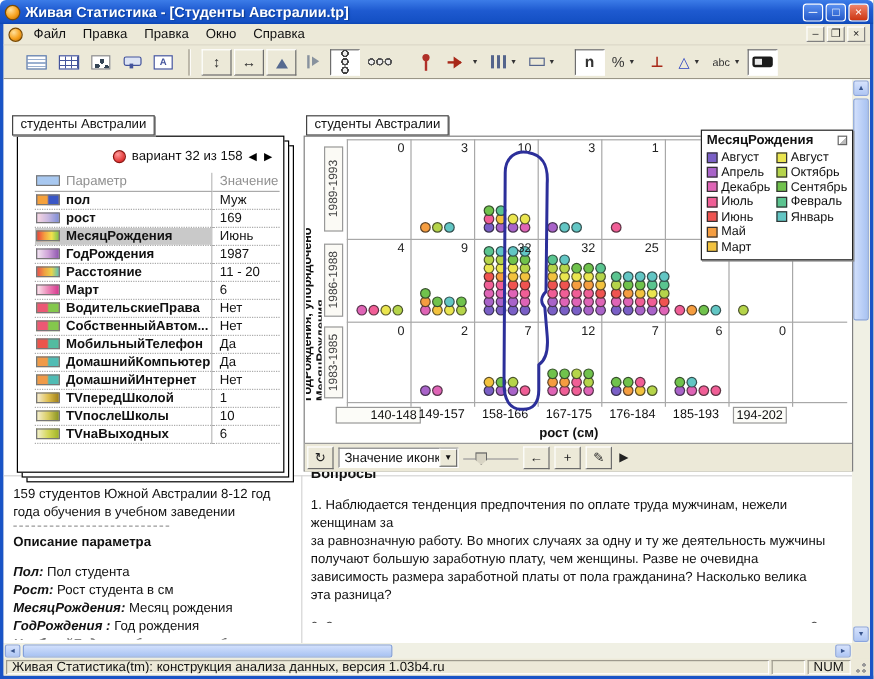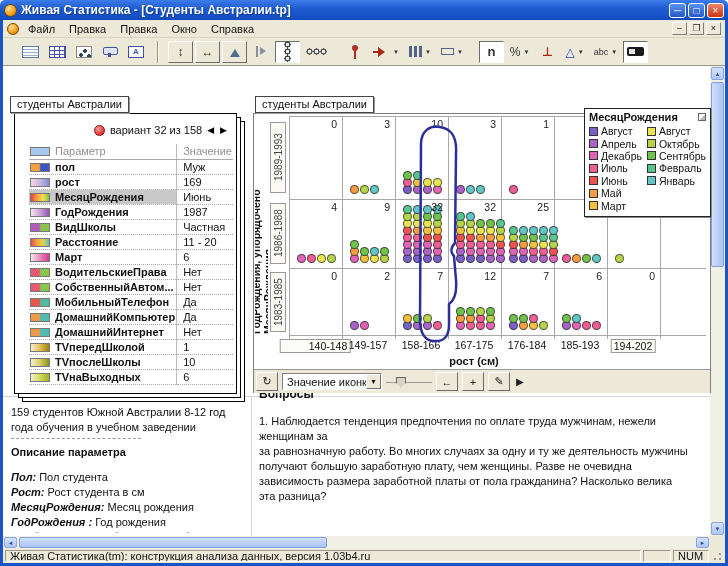--- a/index.html
+++ b/index.html
@@ -271,24 +271,20 @@
                   <td class="ncol"><span class="swatch" style="background: linear-gradient(90deg, rgb(248, 215, 226), rgb(201, 184, 224), rgb(127, 143, 216));"></span><span class="pname">рост</span></td>
                   <td class="vcol">169</td>
                 </tr>
                 <tr class="crow sel">
                   <td class="ncol"><span class="swatch" style="background: linear-gradient(90deg, rgb(232, 65, 60), rgb(245, 157, 64), rgb(242, 226, 78), rgb(124, 194, 76));"></span><span class="pname">МесяцРождения</span></td>
                   <td class="vcol">Июнь</td>
                 </tr>
                 <tr class="crow">
                   <td class="ncol"><span class="swatch" style="background: linear-gradient(90deg, rgb(243, 230, 242), rgb(208, 164, 216), rgb(143, 86, 176));"></span><span class="pname">ГодРождения</span></td>
                   <td class="vcol">1987</td>
-                </tr>
-                <tr class="crow">
-                  <td class="ncol"><span class="swatch" style="background: linear-gradient(90deg, rgb(176, 92, 192) 0px, rgb(176, 92, 192) 46%, rgb(140, 196, 76) 54%);"></span><span class="pname">ВидШколы</span></td>
-                  <td class="vcol">Частная</td>
                 </tr>
                 <tr class="crow">
                   <td class="ncol"><span class="swatch" style="background: linear-gradient(90deg, rgb(232, 80, 76), rgb(240, 160, 64), rgb(232, 212, 76), rgb(88, 192, 184));"></span><span class="pname">Расстояние</span></td>
                   <td class="vcol">11 - 20</td>
                 </tr>
                 <tr class="crow">
                   <td class="ncol"><span class="swatch" style="background: linear-gradient(90deg, rgb(251, 232, 238), rgb(236, 136, 184), rgb(216, 56, 144));"></span><span class="pname">Март</span></td>
                   <td class="vcol">6</td>
                 </tr>
                 <tr class="crow">

